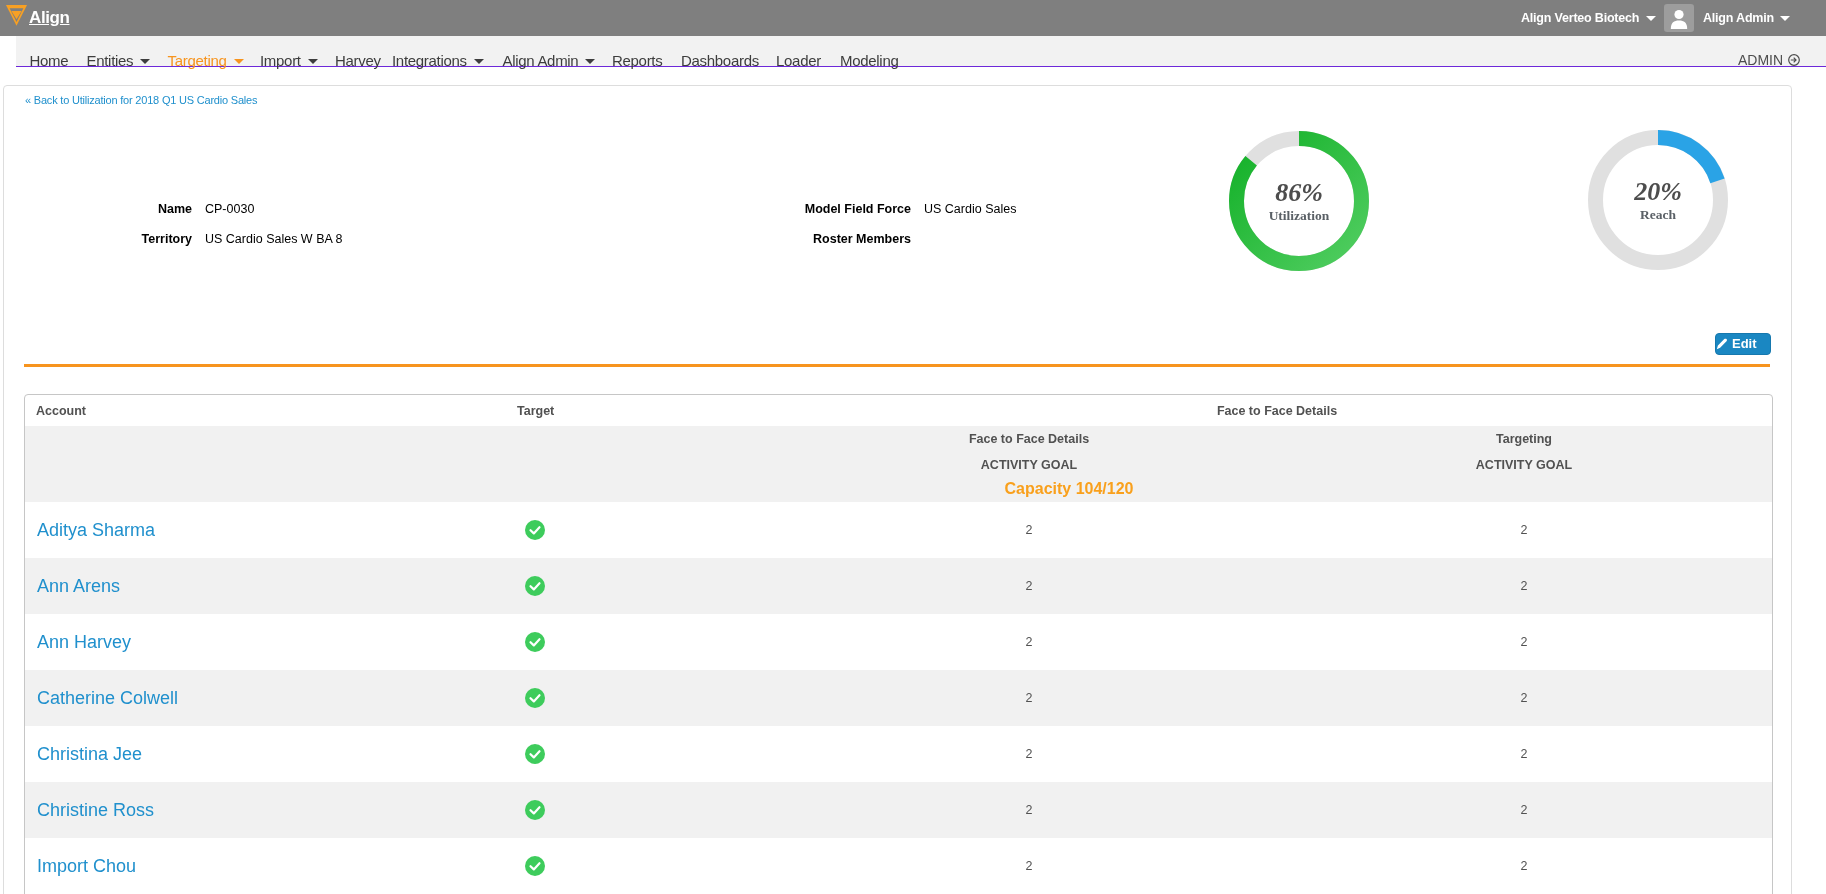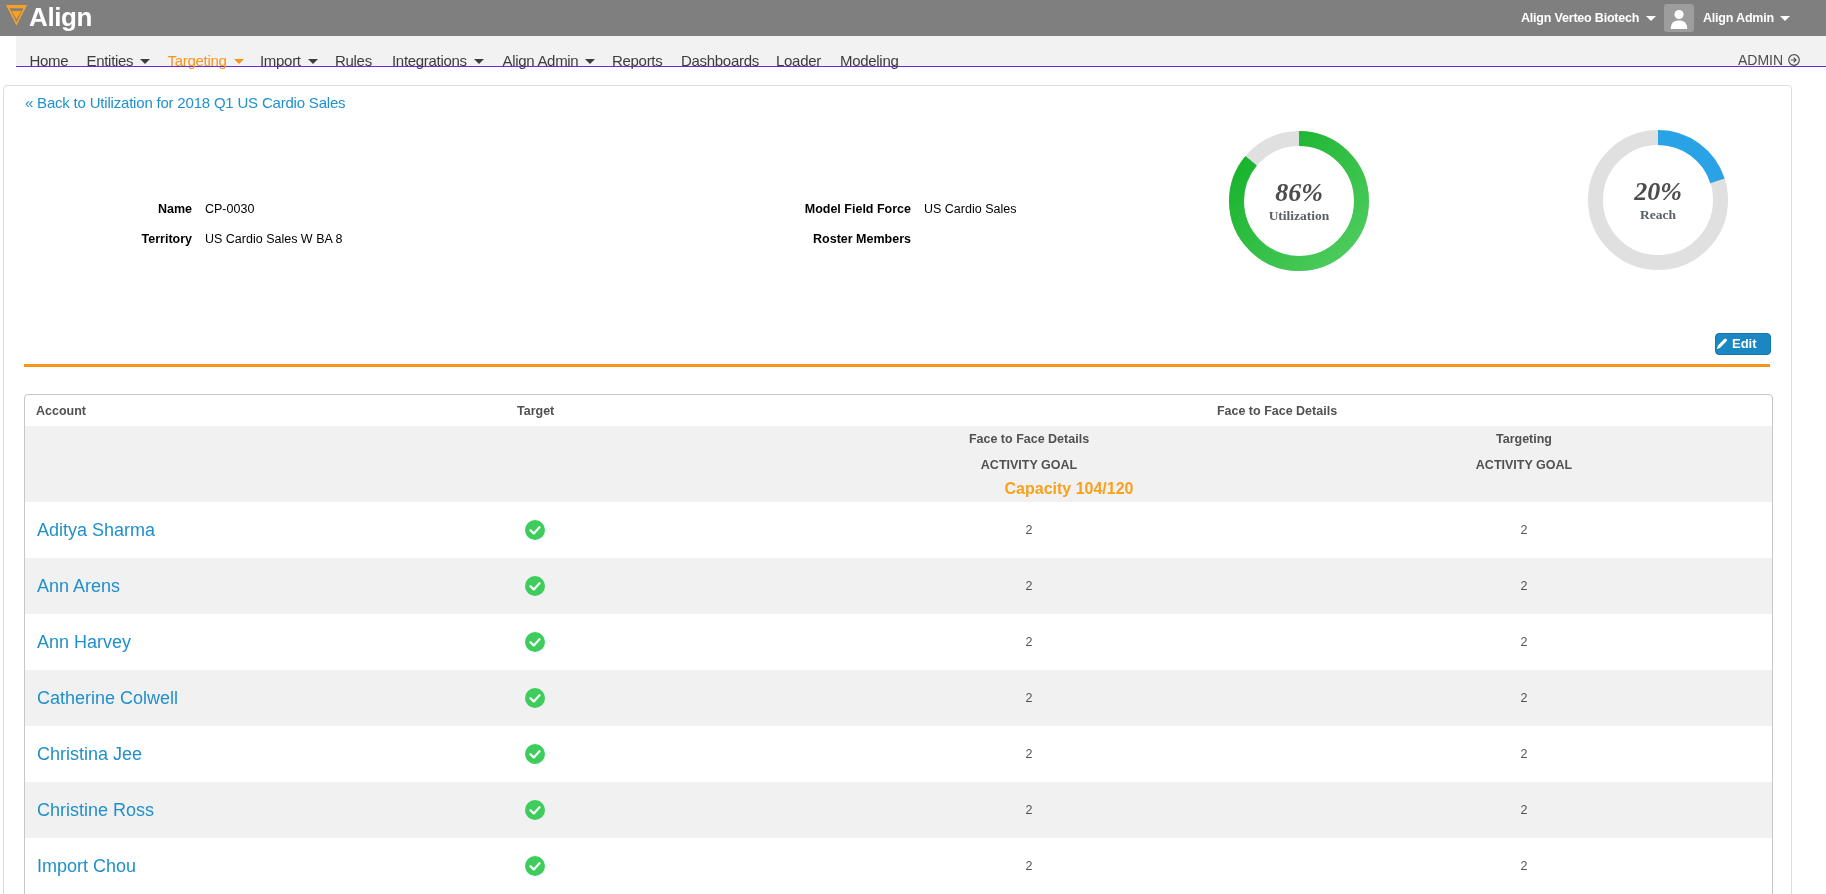--- a/index.html
+++ b/index.html
@@ -4,21 +4,21 @@
 <style>
 * { margin:0; padding:0; box-sizing:border-box; }
 html,body { width:1826px; height:894px; overflow:hidden; background:#fff;
   font-family:"Liberation Sans", sans-serif; }
 #page { position:relative; width:1826px; height:894px; }
 
 
 .topbar { position:absolute; left:0; top:0; width:1826px; height:36px; background:#7f7f7f; }
 .logo-tri { position:absolute; left:6px; top:5px; }
 .logo-text { position:absolute; left:29px; top:0; height:36px; line-height:35px;
-  color:#fff; font-size:26px; font-weight:bold; letter-spacing:-0.4px; }
+  color:#fff; font-size:17px; font-weight:bold; letter-spacing:-0.4px;text-decoration:underline; }
 .tb-right { position:absolute; top:0; height:36px; color:#fff; font-size:12.5px; font-weight:bold; letter-spacing:-0.2px; }
 #tb-company { left:1521px; line-height:37px; }
 #tb-user    { left:1703px; line-height:37px; }
 .caret-w { display:inline-block; width:0; height:0; border-left:5px solid transparent;
   border-right:5px solid transparent; border-top:5px solid #fff; vertical-align:middle; }
 .usericon { position:absolute; left:1664px; top:4px; width:30px; height:28px;
   background:#9d9d9d; border-radius:3px; }
 
 
 .nav { position:absolute; left:16px; top:36px; width:1826px; height:31px; background:#f2f2f2;
@@ -30,21 +30,21 @@
   margin-left:7px; margin-bottom:2px; }
 .caret-o { border-top-color:#f7941e; }
 .nav span.item.active { color:#f7941e; }
 #nav-admin { position:absolute; top:0; left:1722px; height:44px; line-height:48px;
   font-size:14px; color:#4d4d4d; }
 #nav-admin svg { vertical-align:middle; margin-left:5px; margin-bottom:2px; }
 
 
 .card { position:absolute; left:3px; top:85px; width:1789px; height:830px;
   background:#fff; border:1px solid #ddd; border-radius:4px 4px 0 0; }
-a.back { position:absolute; left:25px; top:94px; font-size:15px; letter-spacing:-0.2px; color:#2090cd; text-decoration:none; }
+a.back { position:absolute; left:25px; top:94px; font-size:11px; letter-spacing:-0.2px; color:#2090cd; text-decoration:none; }
 
 
 .flabel { position:absolute; width:220px; text-align:right; font-size:12.5px; font-weight:bold;
   color:#000; }
 .fvalue { position:absolute; font-size:12.5px; color:#000; }
 
 
 .donut { position:absolute; }
 .donut-txt1 { font-family:"Liberation Serif", serif; font-weight:bold; font-style:italic; font-size:26px; fill:#4d4d4d; }
 .donut-txt2 { font-family:"Liberation Serif", serif; font-weight:bold; font-size:13.5px; fill:#5a6066; }
@@ -90,21 +90,21 @@
       </svg>
     </div>
     <div class="tb-right" id="tb-user">Align Admin &nbsp;<span class="caret-w"></span></div>
   </div>
 
   <div class="nav">
     <span class="item" style="left:13.5px">Home</span>
     <span class="item" style="left:70.5px">Entities<span class="caret-d"></span></span>
     <span class="item active" style="left:151.5px">Targeting<span class="caret-d caret-o"></span></span>
     <span class="item" style="left:244px">Import<span class="caret-d"></span></span>
-    <span class="item" style="left:319px">Rules</span>
+    <span class="item" style="left:319px">Harvey</span>
     <span class="item" style="left:376px">Integrations<span class="caret-d"></span></span>
     <span class="item" style="left:486.5px">Align Admin<span class="caret-d"></span></span>
     <span class="item" style="left:596px">Reports</span>
     <span class="item" style="left:665px">Dashboards</span>
     <span class="item" style="left:760px">Loader</span>
     <span class="item" style="left:824px">Modeling</span>
     <span id="nav-admin">ADMIN<svg width="12" height="12" viewBox="0 0 12 12">
           <circle cx="6" cy="6" r="5.3" fill="none" stroke="#4d4d4d" stroke-width="1.2"></circle>
           <path d="M2.8,6 H8 M5.7,3.7 L8,6 L5.7,8.3" fill="none" stroke="#4d4d4d" stroke-width="1.2"></path>
         </svg></span>

